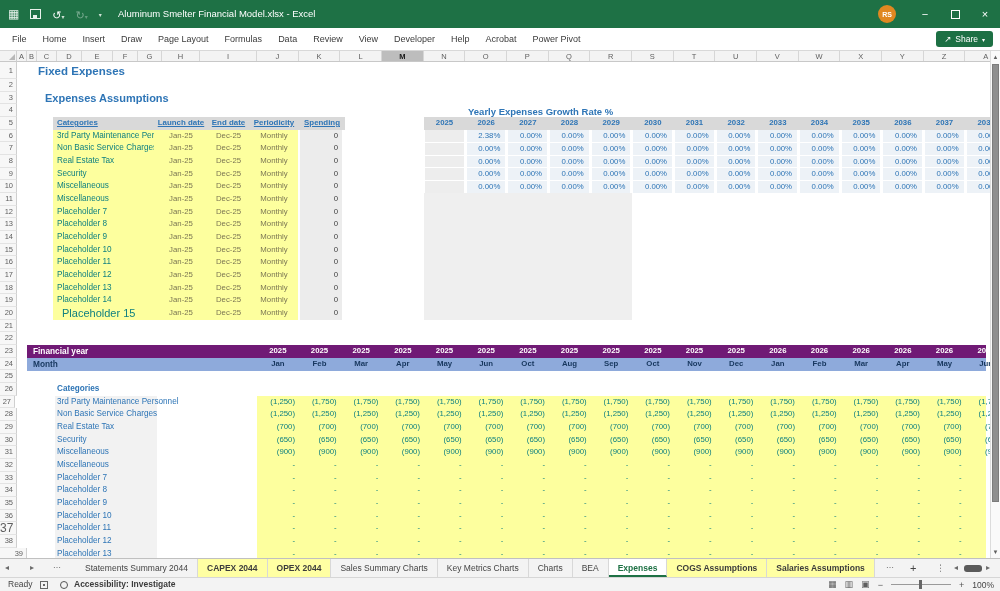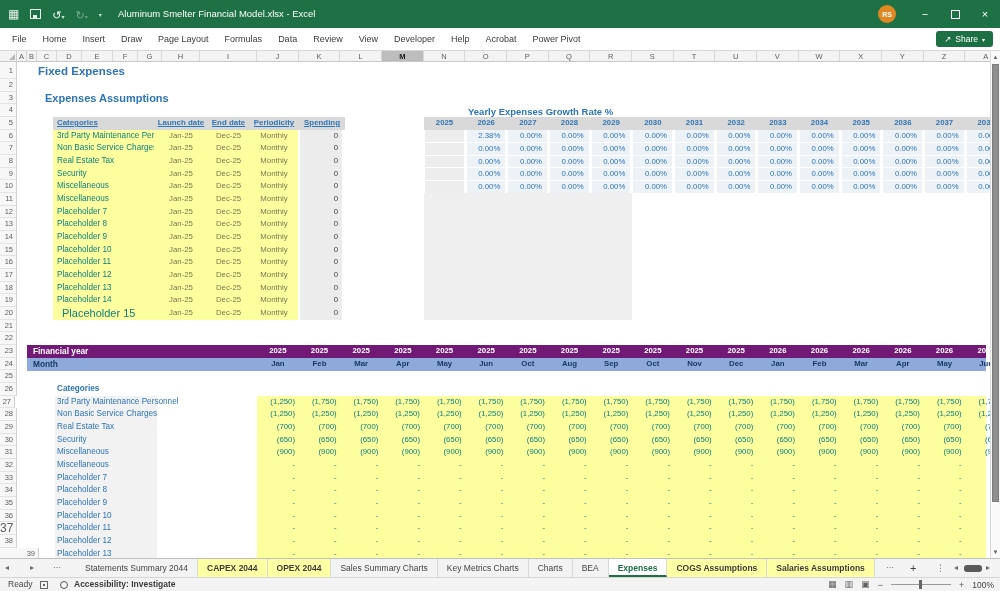--- a/index.html
+++ b/index.html
@@ -206,21 +206,21 @@
       <div style="position: absolute; left: 0px; top: 358.982px; width: 17px; height: 12.666px; line-height: 12.666px; box-sizing: border-box; background: rgb(247, 247, 247); border-right: 1px solid rgb(207, 207, 207); border-bottom: 1px solid rgb(227, 227, 227); font-size: 7.5px; color: rgb(94, 94, 94); text-align: right; padding-right: 3px;">29</div>
       <div style="position: absolute; left: 0px; top: 371.648px; width: 17px; height: 12.666px; line-height: 12.666px; box-sizing: border-box; background: rgb(247, 247, 247); border-right: 1px solid rgb(207, 207, 207); border-bottom: 1px solid rgb(227, 227, 227); font-size: 7.5px; color: rgb(94, 94, 94); text-align: right; padding-right: 3px;">30</div>
       <div style="position: absolute; left: 0px; top: 384.314px; width: 17px; height: 12.666px; line-height: 12.666px; box-sizing: border-box; background: rgb(247, 247, 247); border-right: 1px solid rgb(207, 207, 207); border-bottom: 1px solid rgb(227, 227, 227); font-size: 7.5px; color: rgb(94, 94, 94); text-align: right; padding-right: 3px;">31</div>
       <div style="position: absolute; left: 0px; top: 396.98px; width: 17px; height: 12.666px; line-height: 12.666px; box-sizing: border-box; background: rgb(247, 247, 247); border-right: 1px solid rgb(207, 207, 207); border-bottom: 1px solid rgb(227, 227, 227); font-size: 7.5px; color: rgb(94, 94, 94); text-align: right; padding-right: 3px;">32</div>
       <div style="position: absolute; left: 0px; top: 409.646px; width: 17px; height: 12.666px; line-height: 12.666px; box-sizing: border-box; background: rgb(247, 247, 247); border-right: 1px solid rgb(207, 207, 207); border-bottom: 1px solid rgb(227, 227, 227); font-size: 7.5px; color: rgb(94, 94, 94); text-align: right; padding-right: 3px;">33</div>
       <div style="position: absolute; left: 0px; top: 422.312px; width: 17px; height: 12.666px; line-height: 12.666px; box-sizing: border-box; background: rgb(247, 247, 247); border-right: 1px solid rgb(207, 207, 207); border-bottom: 1px solid rgb(227, 227, 227); font-size: 7.5px; color: rgb(94, 94, 94); text-align: right; padding-right: 3px;">34</div>
       <div style="position: absolute; left: 0px; top: 434.978px; width: 17px; height: 12.666px; line-height: 12.666px; box-sizing: border-box; background: rgb(247, 247, 247); border-right: 1px solid rgb(207, 207, 207); border-bottom: 1px solid rgb(227, 227, 227); font-size: 7.5px; color: rgb(94, 94, 94); text-align: right; padding-right: 3px;">35</div>
       <div style="position: absolute; left: 0px; top: 447.644px; width: 17px; height: 12.666px; line-height: 12.666px; box-sizing: border-box; background: rgb(247, 247, 247); border-right: 1px solid rgb(207, 207, 207); border-bottom: 1px solid rgb(227, 227, 227); font-size: 7.5px; color: rgb(94, 94, 94); text-align: right; padding-right: 3px;">36</div>
       <div style="position: absolute; left: 0px; top: 460.31px; width: 17px; height: 12.666px; line-height: 12.666px; box-sizing: border-box; background: rgb(247, 247, 247); border-right: 1px solid rgb(207, 207, 207); border-bottom: 1px solid rgb(227, 227, 227); font-size: 12px; color: rgb(94, 94, 94); text-align: right; padding-right: 14px;">37</div>
       <div style="position: absolute; left: 0px; top: 472.976px; width: 17px; height: 12.666px; line-height: 12.666px; box-sizing: border-box; background: rgb(247, 247, 247); border-right: 1px solid rgb(207, 207, 207); border-bottom: 1px solid rgb(227, 227, 227); font-size: 7.5px; color: rgb(94, 94, 94); text-align: right; padding-right: 3px;">38</div>
-      <div style="position: absolute; left: 0px; top: 485.642px; width: 39px; height: 12.666px; line-height: 12.666px; box-sizing: border-box; background: rgb(247, 247, 247); border-right: 1px solid rgb(207, 207, 207); border-bottom: 1px solid rgb(227, 227, 227); font-size: 7.5px; color: rgb(94, 94, 94); text-align: right; padding-right: 3px;">39</div>
+      <div style="position: absolute; left: 0px; top: 485.642px; width: 27px; height: 12.666px; line-height: 12.666px; box-sizing: border-box; background: rgb(247, 247, 247); border-right: 1px solid rgb(207, 207, 207); border-bottom: 1px solid rgb(227, 227, 227); font-size: 7.5px; color: rgb(94, 94, 94); text-align: right; padding-right: 3px;">39</div>
       <div style="position: absolute; left: 57px; top: 55px; width: 95px; height: 12.7px; line-height: 12.7px; box-sizing: border-box; font-size: 7.9px; font-weight: bold; color: rgb(46, 117, 182); text-align: left; text-decoration: underline; white-space: nowrap; overflow: hidden;">Categories</div>
       <div style="position: absolute; left: 155px; top: 55px; width: 52px; height: 12.7px; line-height: 12.7px; box-sizing: border-box; font-size: 7.9px; font-weight: bold; color: rgb(46, 117, 182); text-align: center; text-decoration: underline; white-space: nowrap; overflow: hidden;">Launch date</div>
       <div style="position: absolute; left: 207px; top: 55px; width: 43px; height: 12.7px; line-height: 12.7px; box-sizing: border-box; font-size: 7.9px; font-weight: bold; color: rgb(46, 117, 182); text-align: center; text-decoration: underline; white-space: nowrap; overflow: hidden;">End date</div>
       <div style="position: absolute; left: 250px; top: 55px; width: 48px; height: 12.7px; line-height: 12.7px; box-sizing: border-box; font-size: 7.9px; font-weight: bold; color: rgb(46, 117, 182); text-align: center; text-decoration: underline; white-space: nowrap; overflow: hidden;">Periodicity</div>
       <div style="position: absolute; left: 300px; top: 55px; width: 40px; height: 12.7px; line-height: 12.7px; box-sizing: border-box; font-size: 7.9px; font-weight: bold; color: rgb(46, 117, 182); text-align: right; text-decoration: underline; white-space: nowrap; overflow: hidden;">Spending</div>
       <div style="position: absolute; left: 57px; top: 67.7px; width: 97px; height: 12.666px; line-height: 12.666px; box-sizing: border-box; font-size: 8.2px; color: rgb(16, 128, 128); white-space: nowrap; overflow: hidden;">3rd Party Maintenance Personnel</div>
       <div style="position: absolute; left: 155px; top: 67.7px; width: 52px; height: 12.666px; line-height: 12.666px; box-sizing: border-box; font-size: 7.8px; color: rgb(123, 118, 83); text-align: center;">Jan-25</div>
       <div style="position: absolute; left: 207px; top: 67.7px; width: 43px; height: 12.666px; line-height: 12.666px; box-sizing: border-box; font-size: 7.8px; color: rgb(123, 118, 83); text-align: center;">Dec-25</div>
       <div style="position: absolute; left: 250px; top: 67.7px; width: 48px; height: 12.666px; line-height: 12.666px; box-sizing: border-box; font-size: 7.8px; color: rgb(123, 118, 83); text-align: center;">Monthly</div>
       <div style="position: absolute; left: 300px; top: 67.7px; width: 38px; height: 12.666px; line-height: 12.666px; box-sizing: border-box; font-size: 7.8px; color: rgb(64, 64, 64); text-align: right;">0</div>

